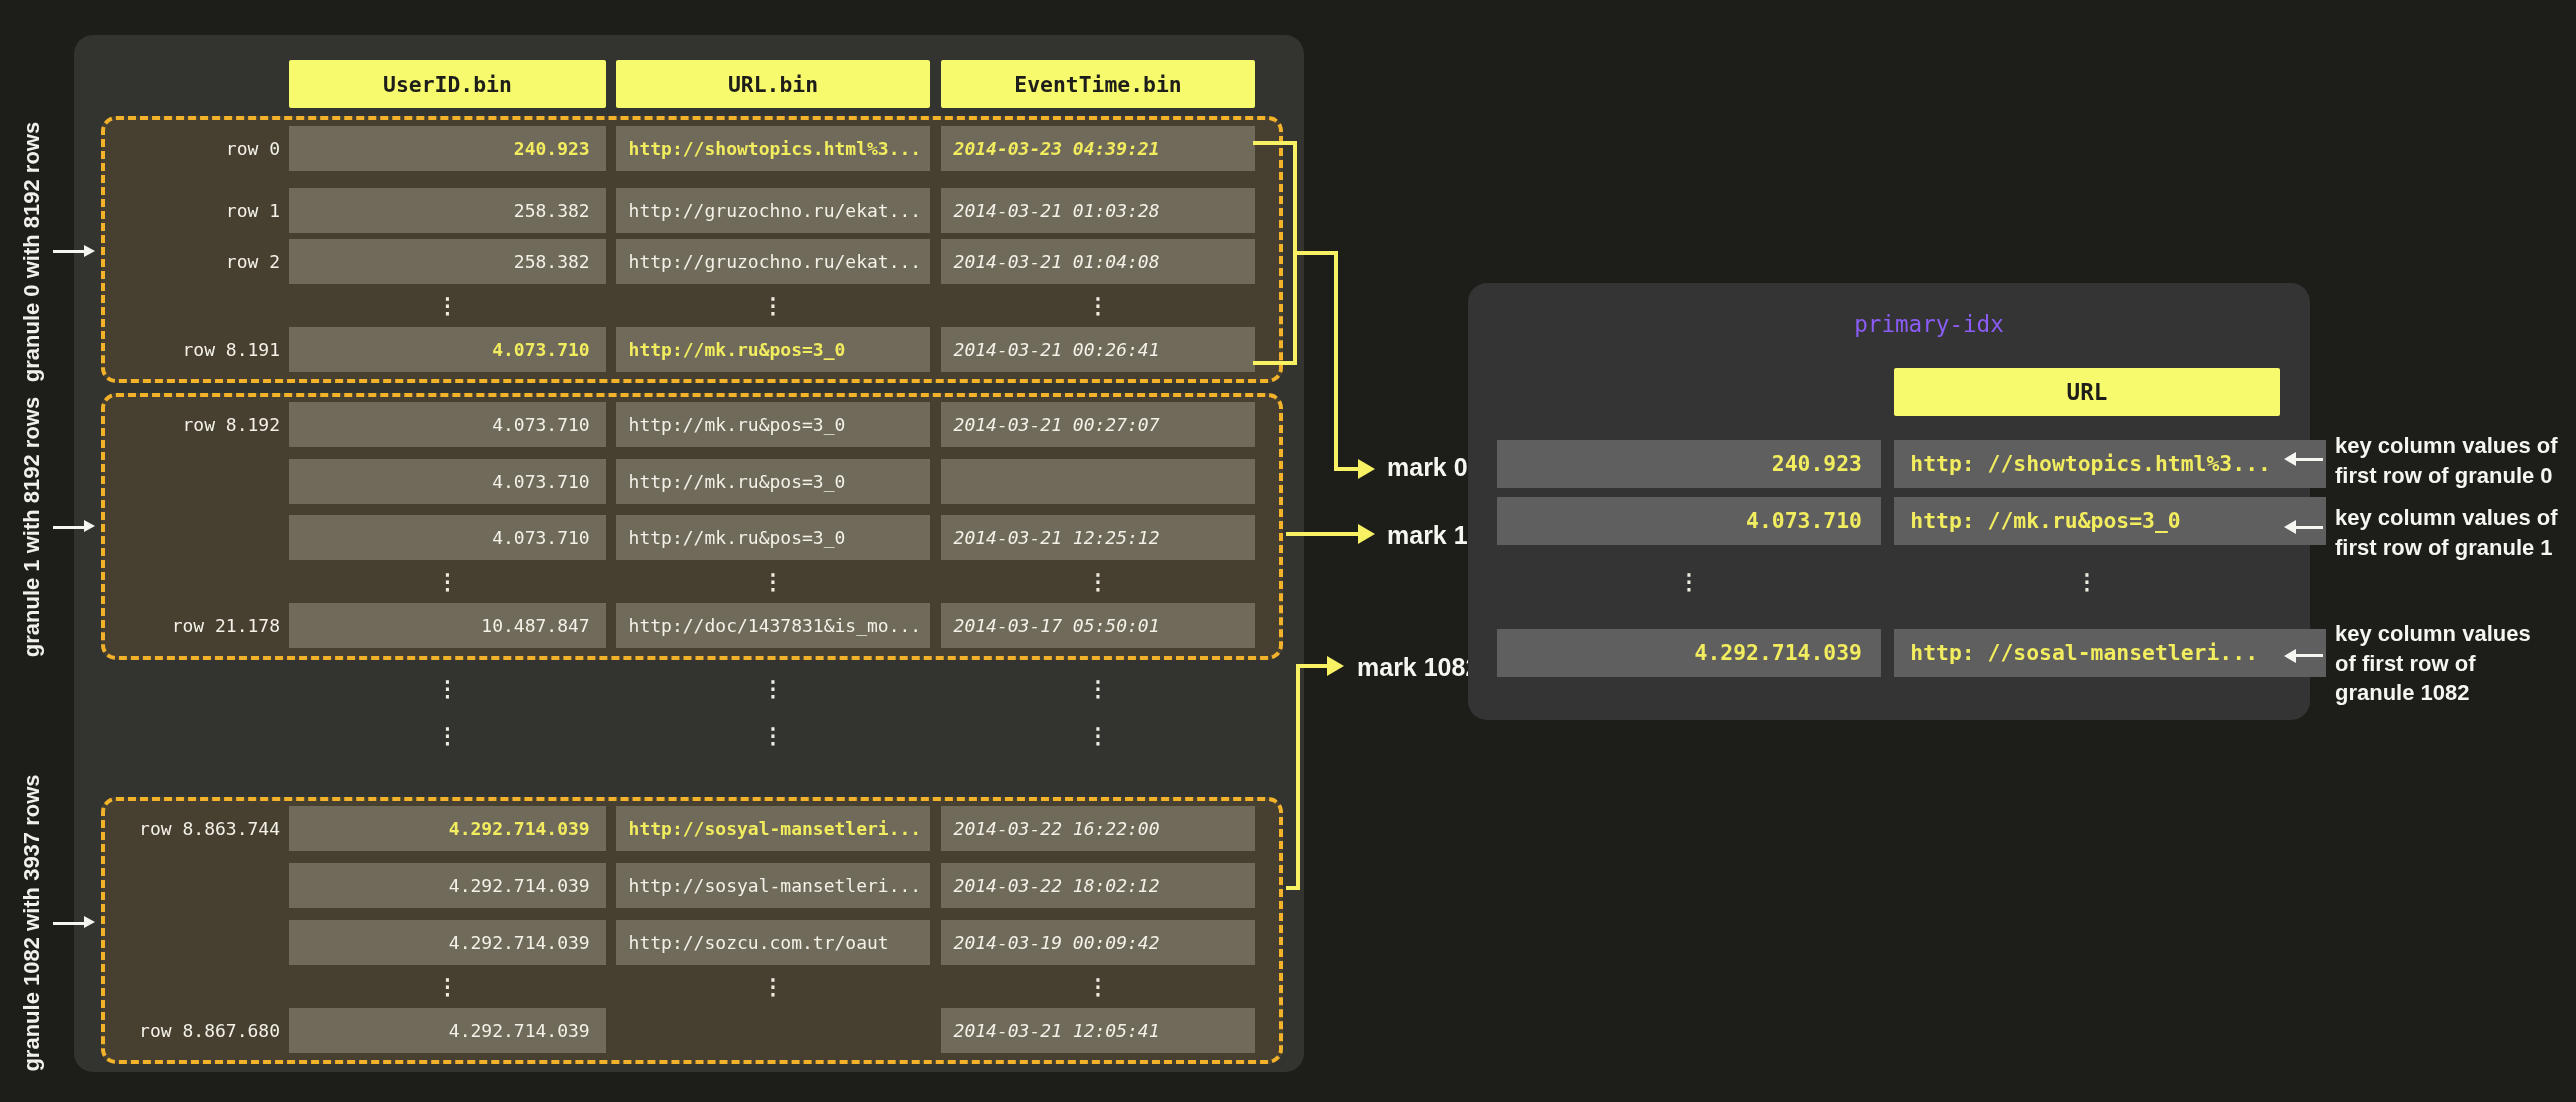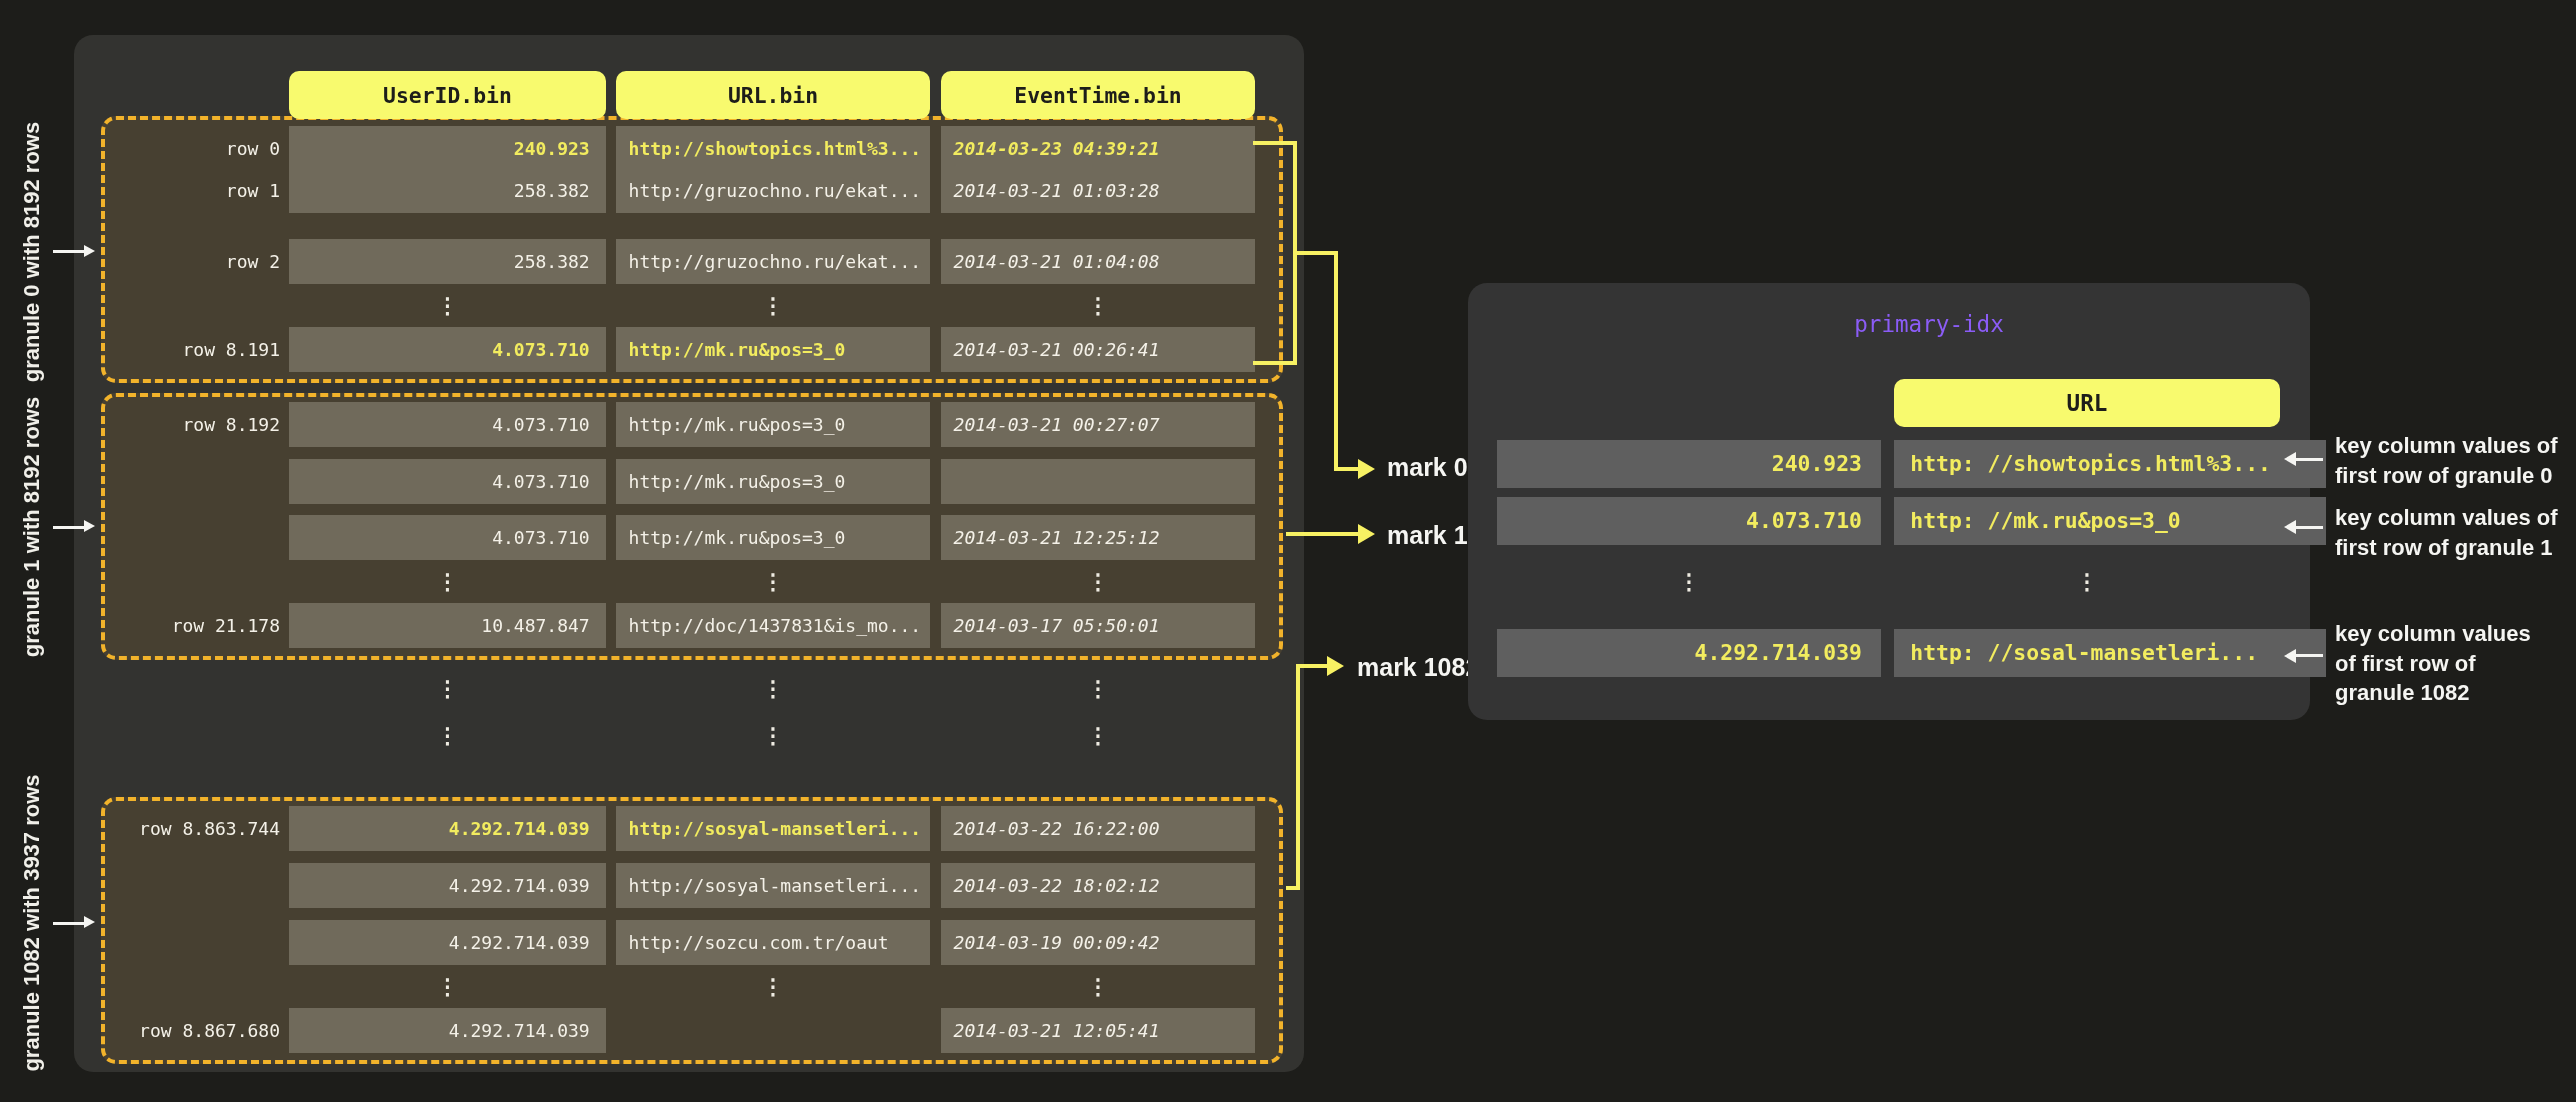--- a/index.html
+++ b/index.html
@@ -3,22 +3,22 @@
 <meta charset="utf-8">
 <style>
   html,body{margin:0;padding:0;background:#1d1d1a;}
   .stage{position:relative;width:2576px;height:1103px;background:#1d1d1a;
          font-family:"DejaVu Sans Mono",monospace;overflow:hidden;}
   .panel{position:absolute;border-radius:19px;}
   #binPanel{left:74px;top:35px;width:1230px;height:1037px;background:#333330;}
   #idxPanel{left:1468px;top:283px;width:842px;height:437px;background:#343434;}
   .granule{position:absolute;left:101px;width:1182px;height:267px;box-sizing:border-box;
            border:4.4px dashed #f2b32b;border-radius:15px;background:#474031;}
-  .pill{position:absolute;height:48px;background:#f8fa6e;border-radius:10px;color:#1d1d1a;
-        font-weight:bold;font-size:21.4px;display:flex;align-items:center;justify-content:center;margin-top:11px;}
+  .pill{position:absolute;height:48px;background:#f8fa6e;border-radius:2px;color:#1d1d1a;
+        font-weight:bold;font-size:21.4px;display:flex;align-items:center;justify-content:center;}
   .trow{position:absolute;left:0;width:1383px;height:45px;font-size:18px;color:#f4f1e8;}
   .rowlabel{position:absolute;left:82px;width:198px;line-height:45px;text-align:right;color:#f4f1e8;}
   .cell{position:absolute;height:45px;line-height:45px;background:#706a5b;box-sizing:border-box;
         white-space:nowrap;overflow:hidden;}
   .c1{left:289px;width:317px;text-align:right;padding-right:16.3px;}
   .c2{left:616px;width:314px;text-align:left;padding-left:12.6px;}
   .c3{left:941px;width:314px;text-align:left;padding-left:12.6px;font-style:italic;}
   .hl{color:#f2ec5f;font-weight:bold;}
   .dotrow{position:absolute;left:0;width:1383px;height:45px;}
   .vdots{position:absolute;height:45px;line-height:45px;text-align:center;color:#efece2;font-size:21.4px;font-weight:bold;}
@@ -66,21 +66,21 @@
   <div class="pill" style="left:941px;top:60px;width:314px;">
       <span>EventTime.bin</span>
     </div>
 
   <div class="trow" style="top:126px;">
     <div class="rowlabel">row 0</div>
     <div class="cell c1 hl">240.923</div>
     <div class="cell c2 hl">http://showtopics.html%3...</div>
     <div class="cell c3 hl">2014-03-23 04:39:21</div>
   </div>
-  <div class="trow" style="top:168px;">
+  <div class="trow" style="top:188px;">
     <div class="rowlabel">row 1</div>
     <div class="cell c1">258.382</div>
     <div class="cell c2">http://gruzochno.ru/ekat...</div>
     <div class="cell c3">2014-03-21 01:03:28</div>
   </div>
   <div class="trow" style="top:239px;">
     <div class="rowlabel">row 2</div>
     <div class="cell c1">258.382</div>
     <div class="cell c2">http://gruzochno.ru/ekat...</div>
     <div class="cell c3">2014-03-21 01:04:08</div>

